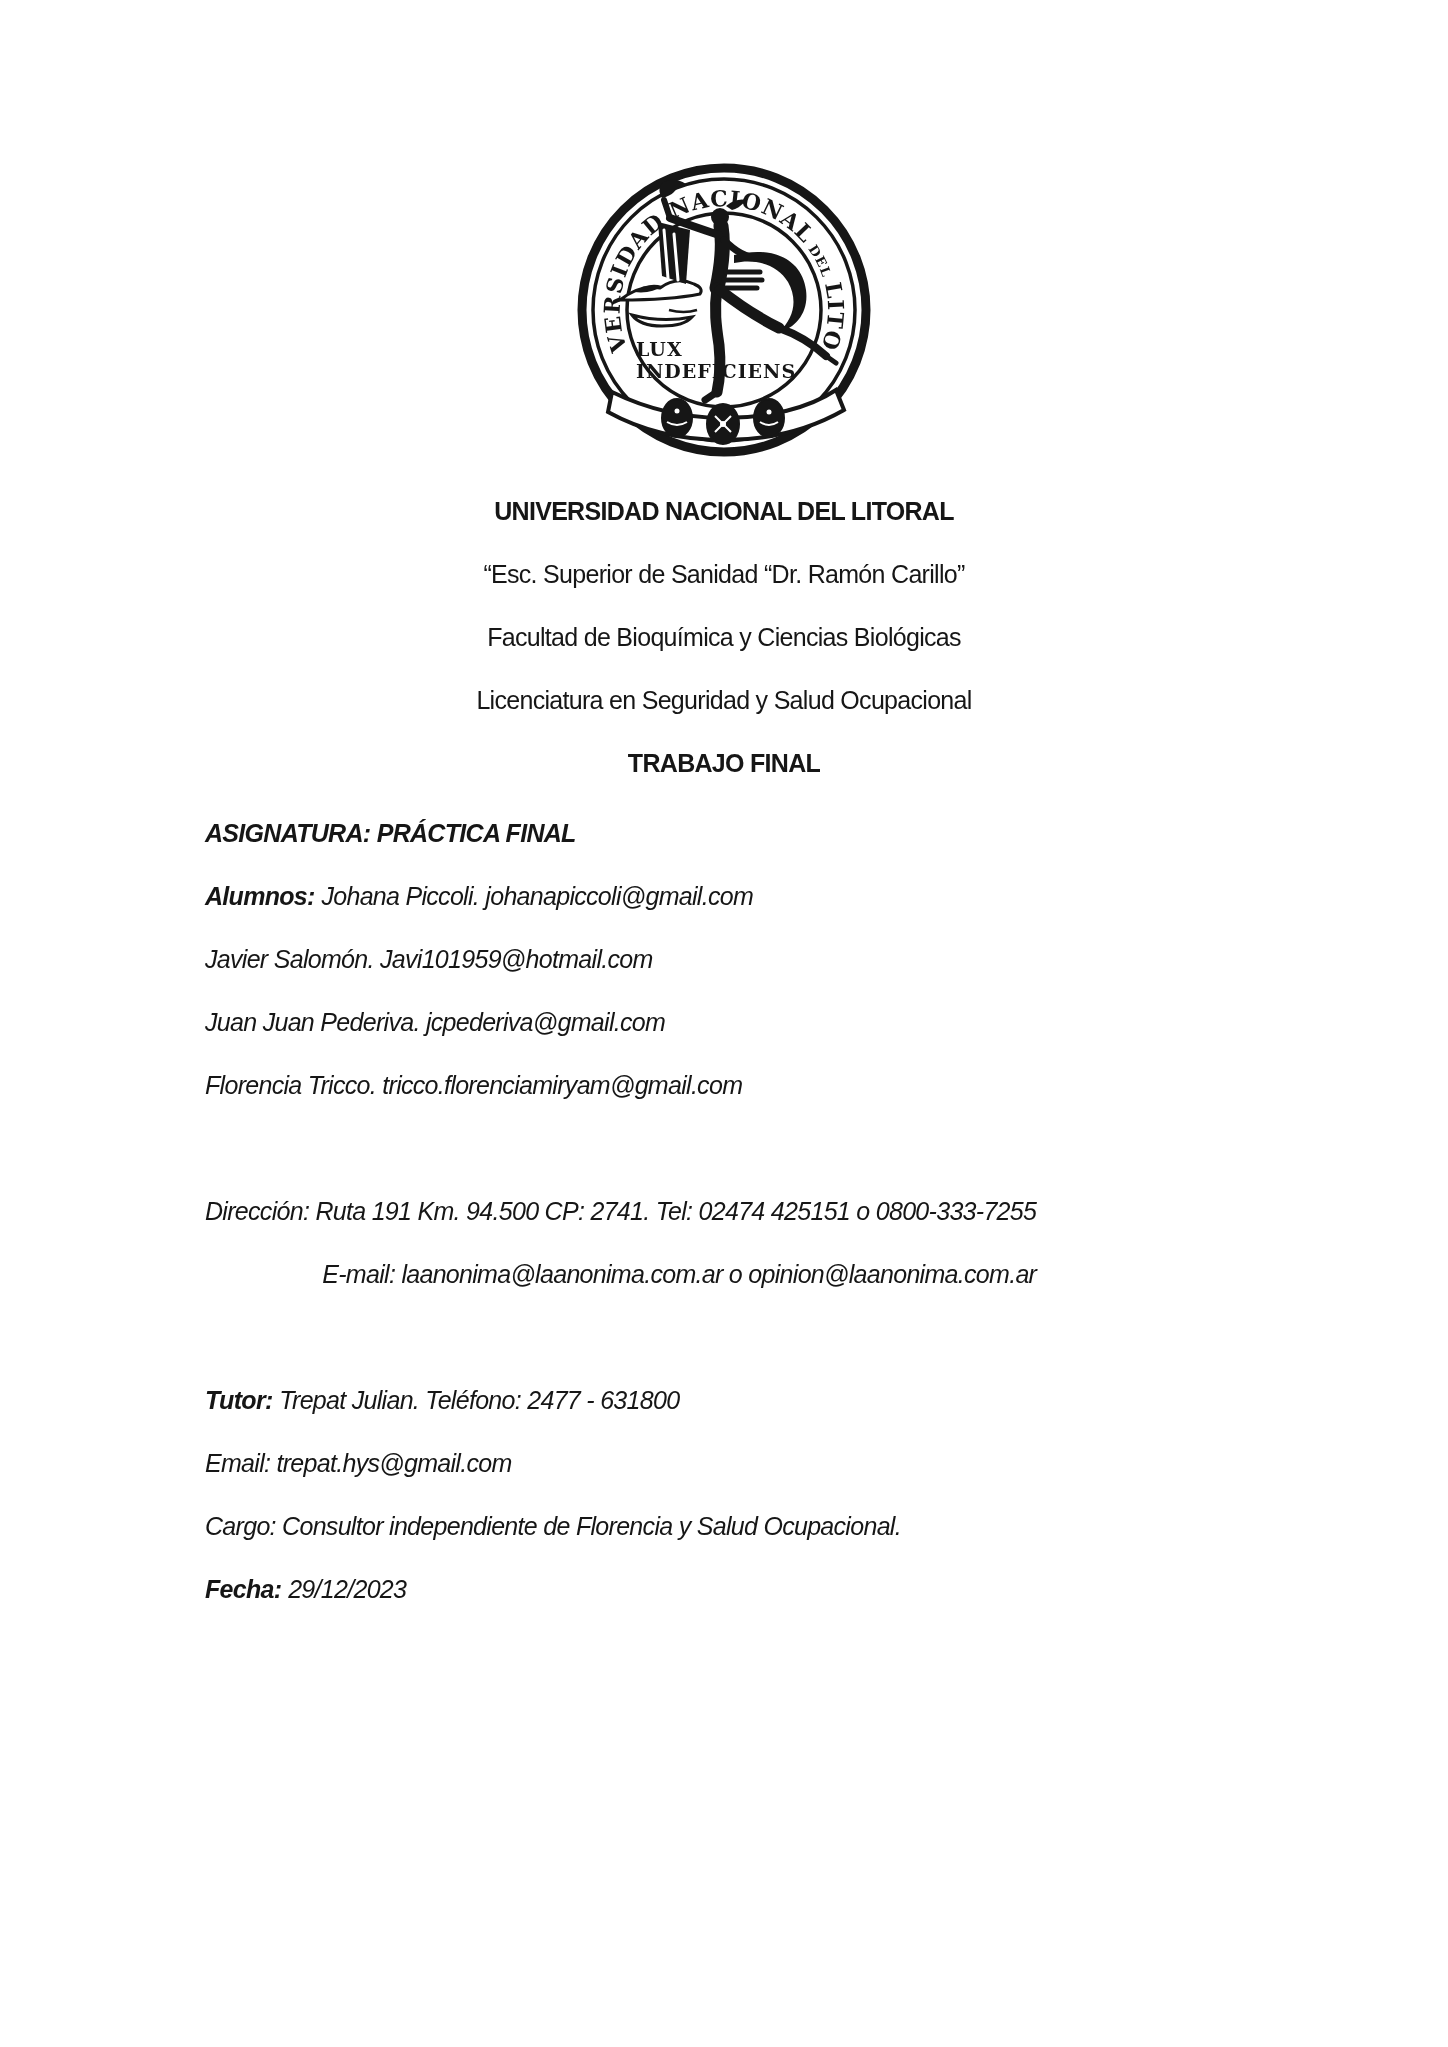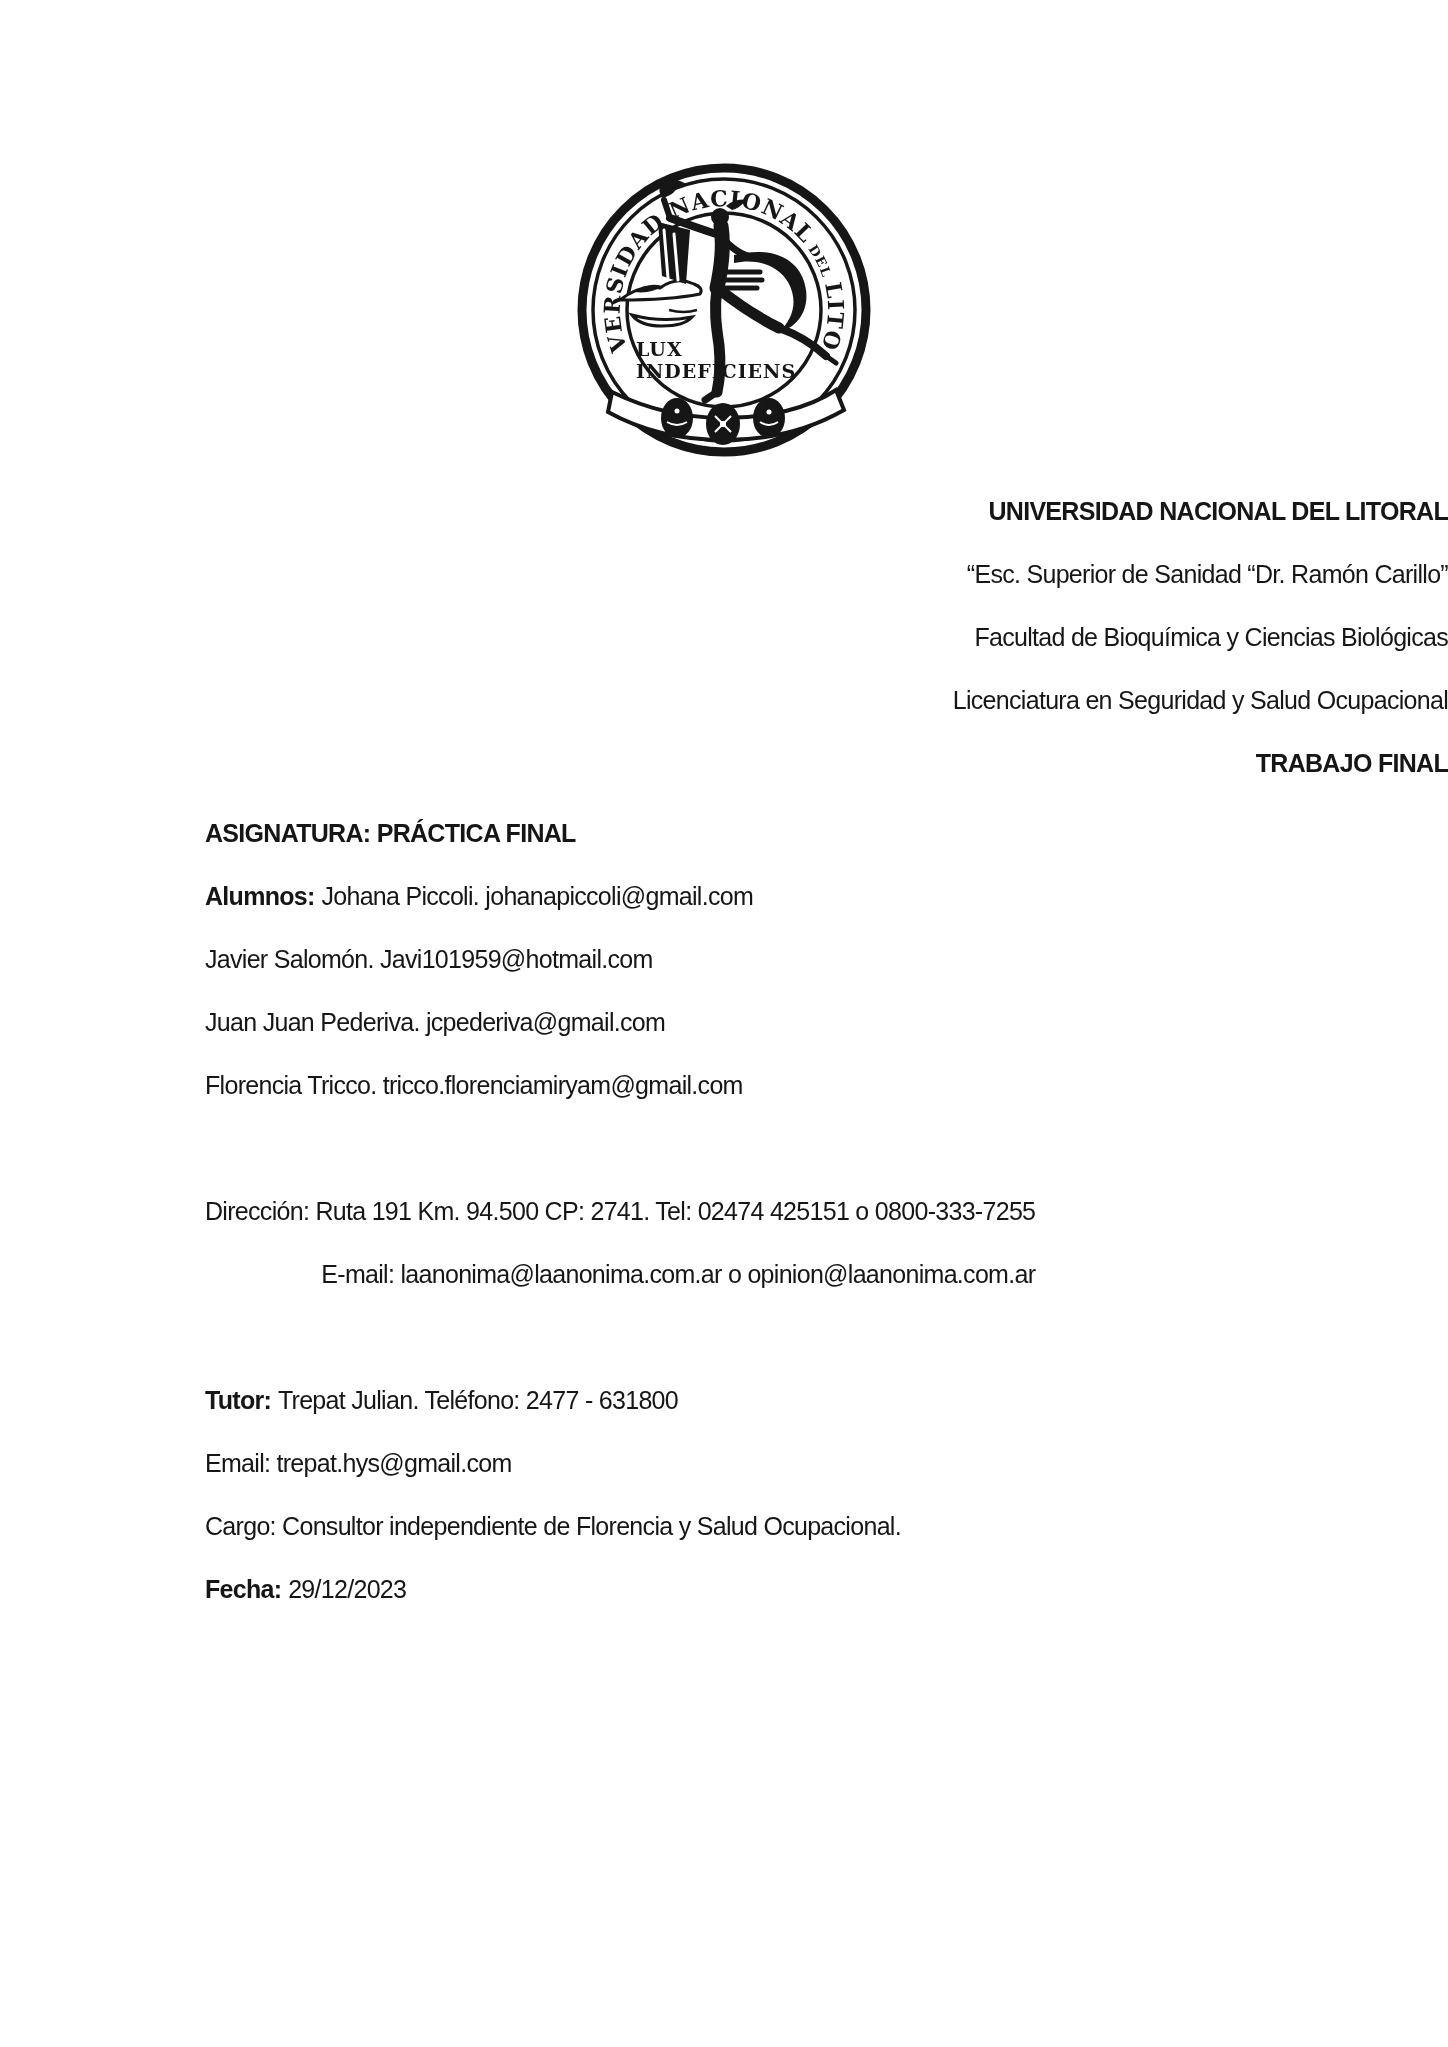--- a/index.html
+++ b/index.html
@@ -26,26 +26,27 @@
     top:160px;
     left:574px;
     width:300px;
     height:330px;
   }
   .headings{
     position:absolute;
     top:480px;
     left:0;
     width:100%;
-    text-align:right;
+    text-align:center;
   }
   .body-text{
     position:absolute;
     top:802px;
     left:205px;
+    font-style:italic;
   }
   .indent-a{margin-left:106px;}
   .indent-b{margin-left:108px;}
   .indent-c{margin-left:118px;text-align:right;}
   .indent-d{margin-left:85px;}
   .gap{height:63px;}
   .fecha{margin-top:37px;}
 </style>
 </head>
 <body>

